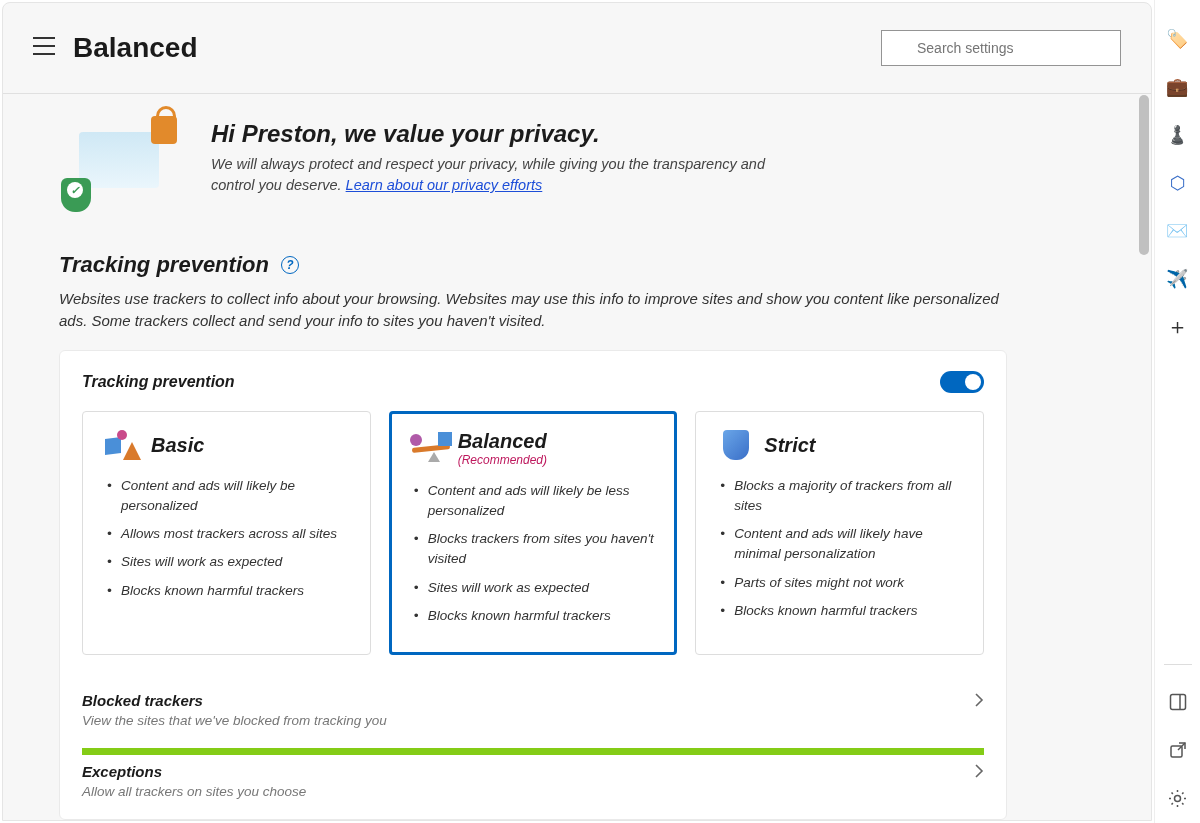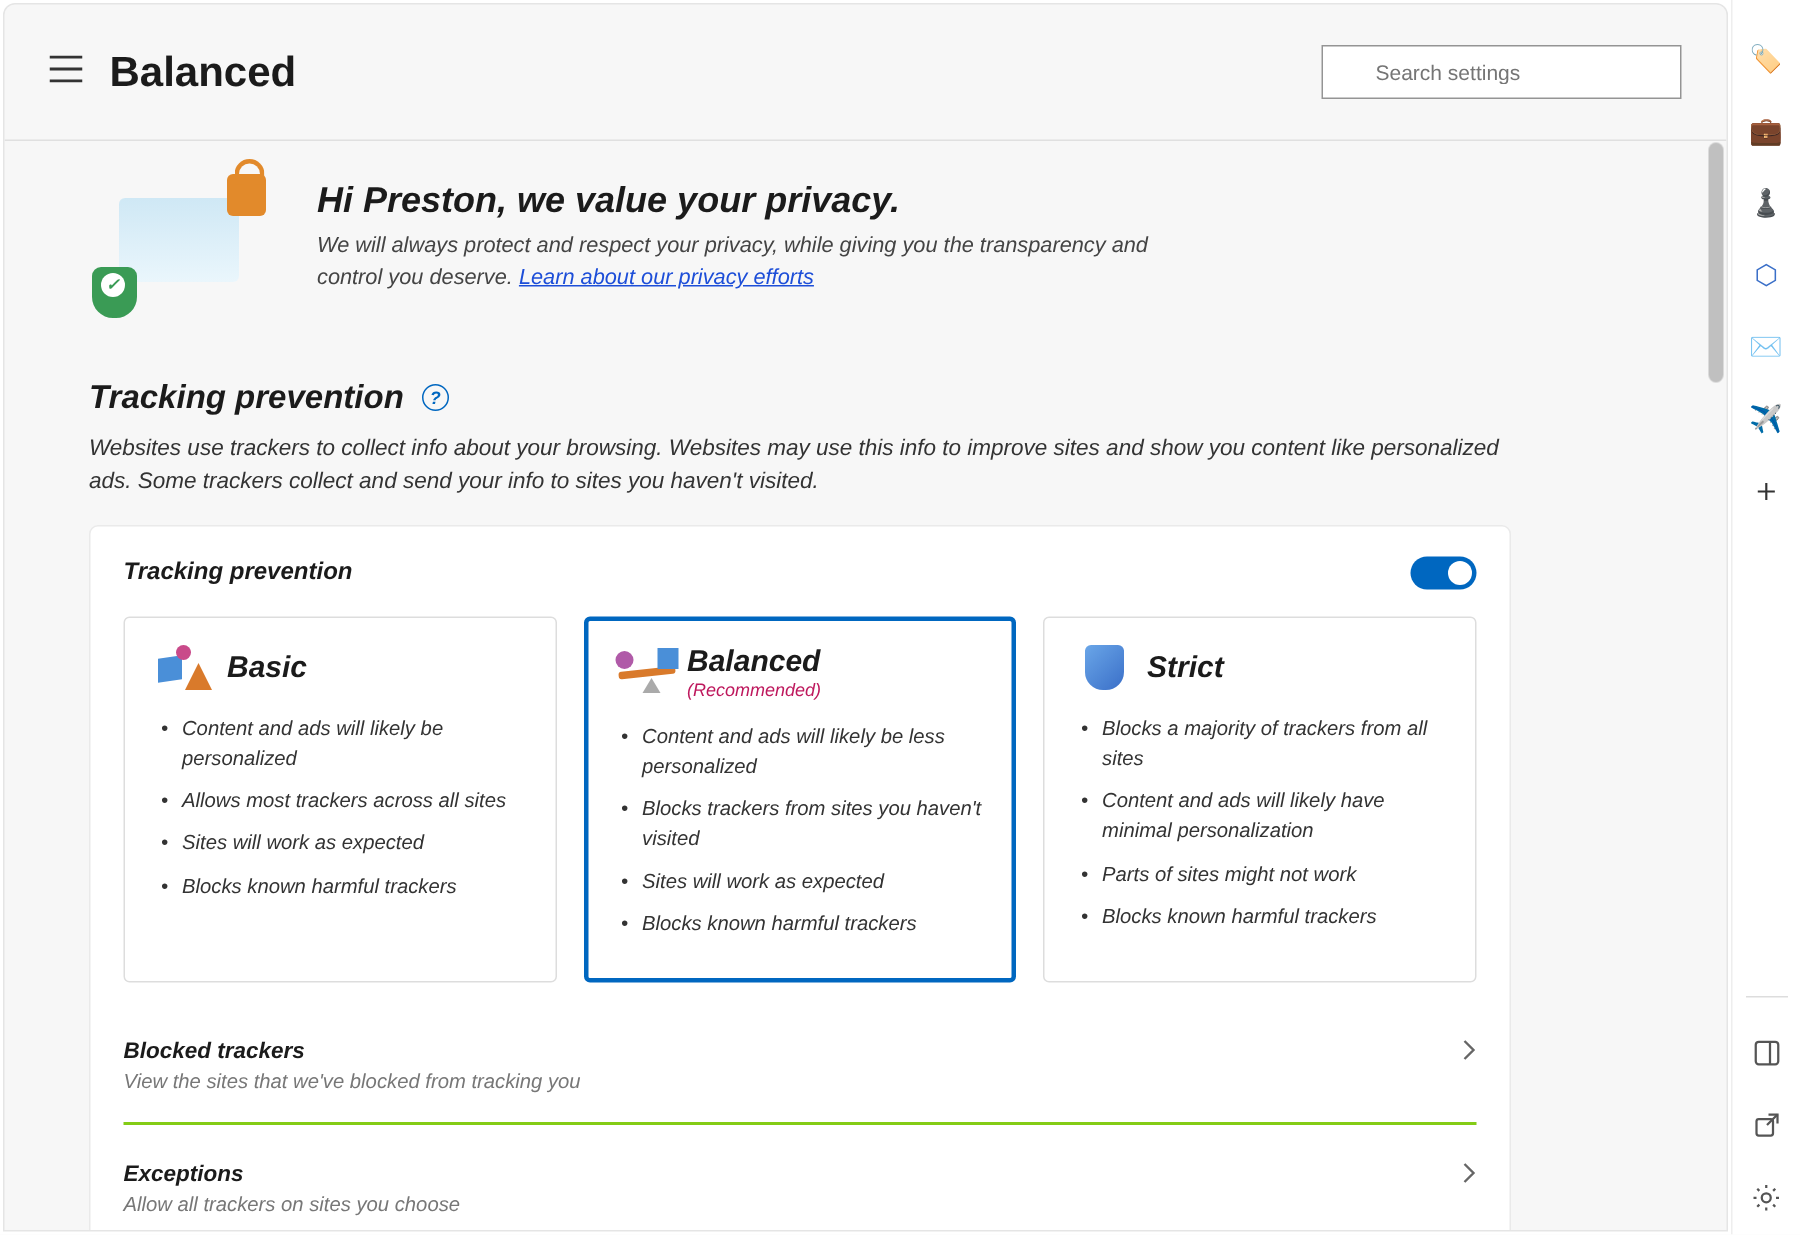--- a/index.html
+++ b/index.html
@@ -41,21 +41,21 @@
 .option-card.selected { border: 3px solid #0067c0; padding: 16px 18px 18px; }
 .option-head { display: flex; gap: 8px; align-items: center; margin-bottom: 14px; }
 .option-icon { width: 40px; height: 32px; flex-shrink: 0; }
 .option-title { font-size: 20px; font-weight: 600; }
 .option-sub { font-size: 12px; color: #be185d; }
 .option-list { list-style: none; }
 .option-list li { font-size: 13.5px; color: #333; line-height: 1.5; margin-bottom: 8px; position: relative; padding-left: 18px; }
 .option-list li::before { content: "•"; position: absolute; left: 4px; top: 0; }
 
 .link-row { display: flex; align-items: flex-start; justify-content: space-between; padding: 18px 0 0; margin-top: 18px; border-top: 1px solid transparent; cursor: pointer; }
-.link-row.sep { border-top: 2px solid #84cc16; margin-top: 20px; padding-top: 24px; }
+.link-row.sep { border-top: 7px solid #84cc16; margin-top: 20px; padding-top: 8px; }
 .link-main { font-size: 15px; font-weight: 600; }
 .link-sub { font-size: 13.5px; color: #777; margin-top: 4px; }
 .chevron { color: #666; }
 
 .fake-scrollbar { position: absolute; right: 2px; top: 92px; width: 10px; height: 160px; background: #c0c0c0; border-radius: 5px; }
 
 .right-rail { width: 46px; background: #fff; display: flex; flex-direction: column; align-items: center; padding-top: 28px; gap: 26px; border-left: 1px solid #eee; }
 .rail-icon { width: 22px; height: 22px; display: flex; align-items: center; justify-content: center; cursor: pointer; font-size: 18px; }
 .rail-spacer { flex: 1; }
 .rail-divider { width: 28px; height: 1px; background: #ddd; }

